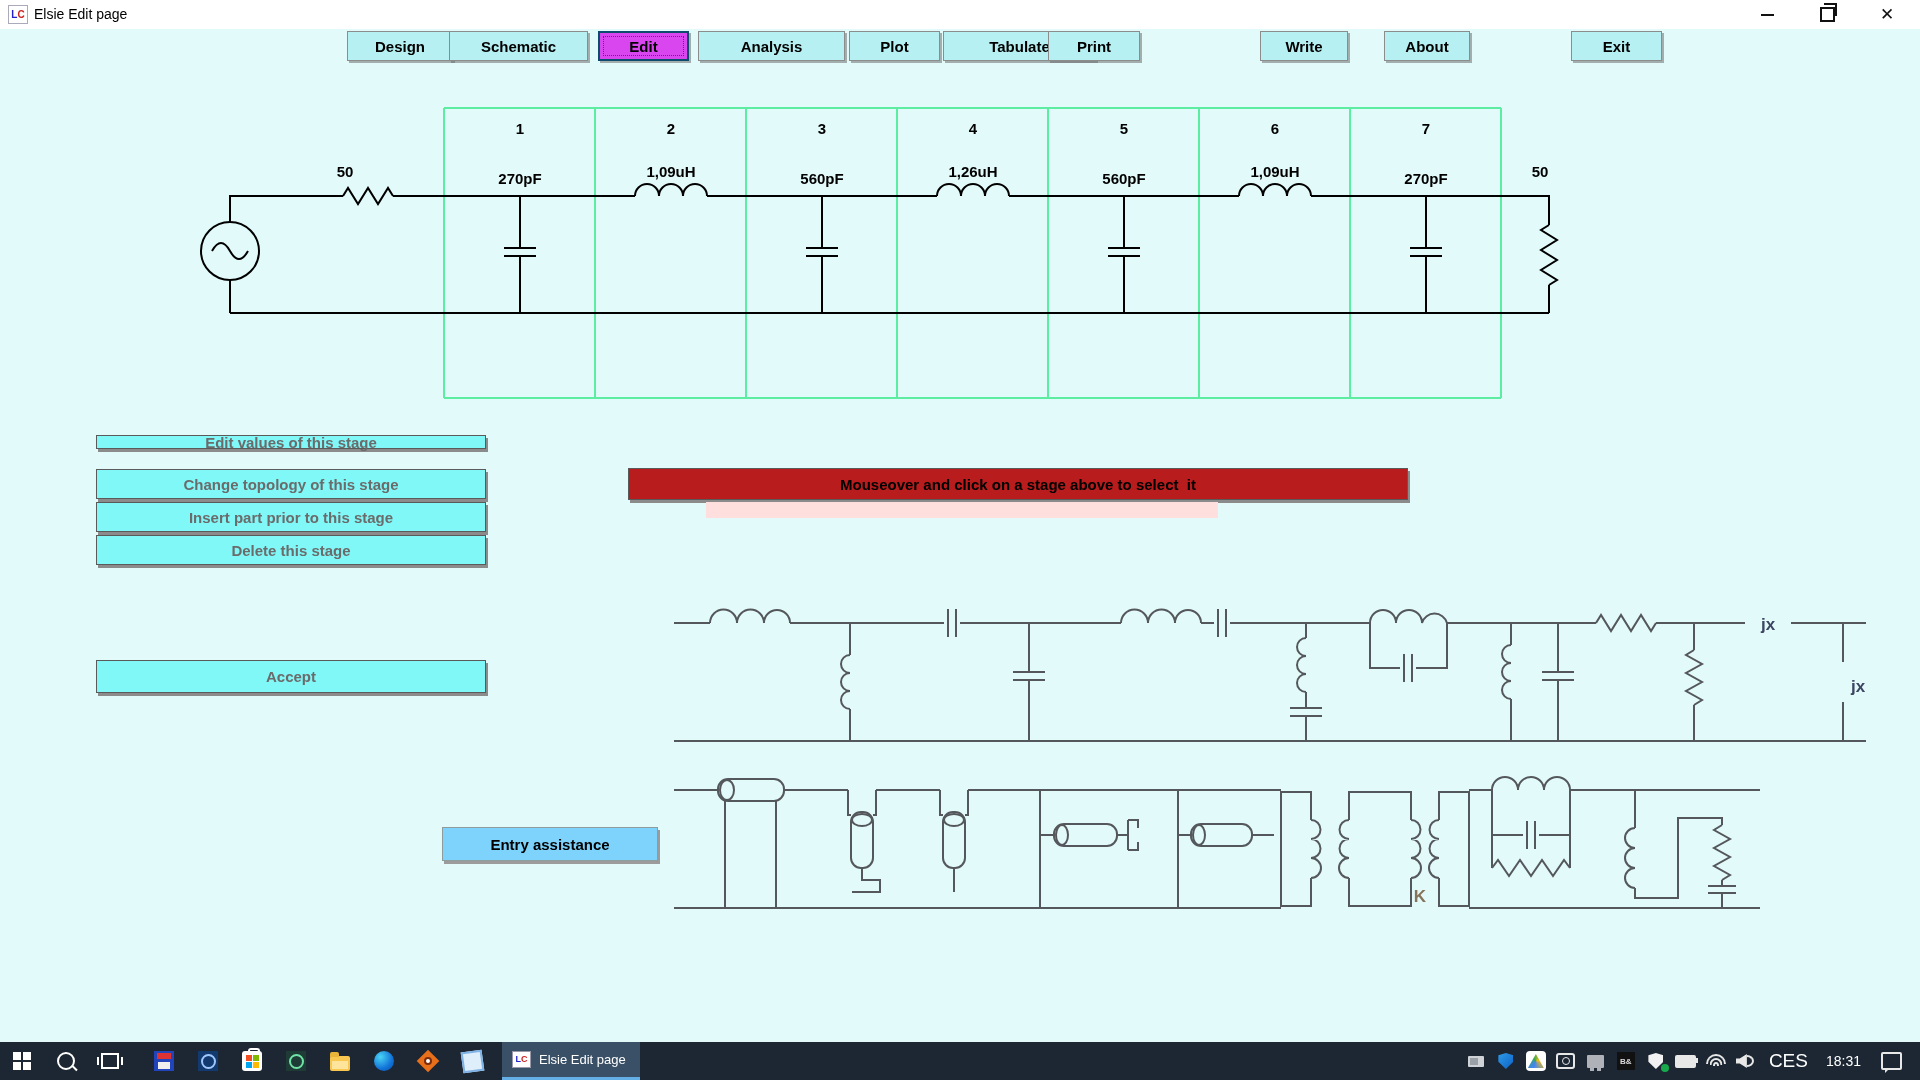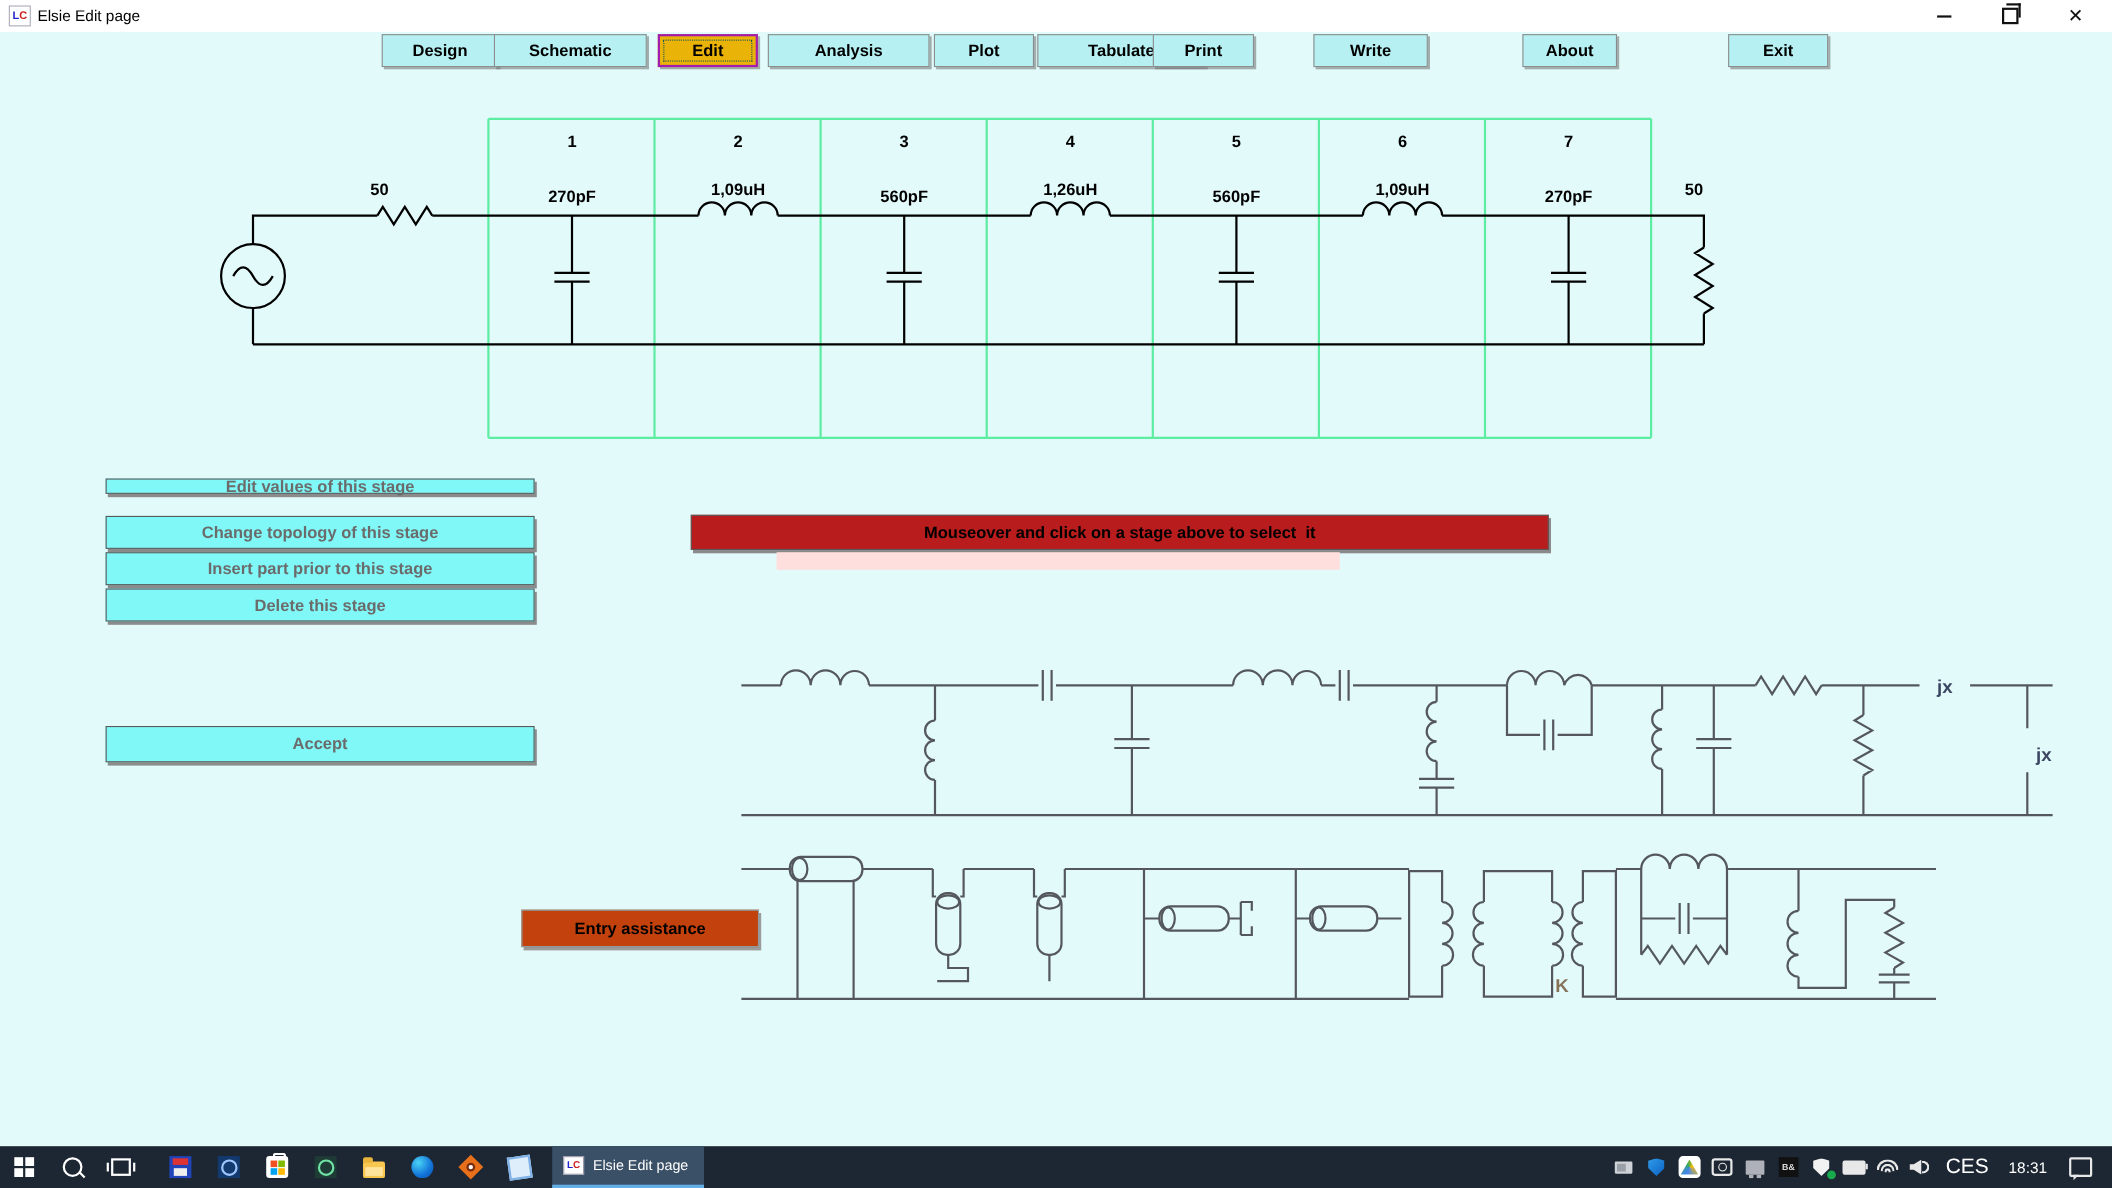--- a/index.html
+++ b/index.html
@@ -15,33 +15,33 @@
   .winctl{position:absolute;top:0;width:46px;height:29px;display:flex;align-items:center;justify-content:center;}
   .glyph-min{width:13px;height:0;border-top:2px solid #111;}
   .glyph-restore{position:relative;width:11px;height:11px;border:2px solid #111;background:#fff;}
   .glyph-restore:before{content:"";position:absolute;left:2px;top:-6px;width:11px;height:11px;border:2px solid #111;border-bottom:none;border-left:none;}
   .glyph-close{font-size:17px;color:#111;line-height:1;}
 
   
   .mbtn{position:absolute;top:31px;height:30px;background:#b6f0f2;border:1px solid #8c8c8c;
         box-shadow:2px 2px 0 rgba(110,110,110,.55);display:flex;align-items:center;justify-content:center;
         font-size:15px;font-weight:bold;color:#000;box-sizing:border-box;cursor:pointer;}
-  .mbtn.selected{background:#eab308;border:2px solid #a21caf;outline:1px dotted #155;outline-offset:-6px;}
+  .mbtn.selected{background:#d946ef;border:2px solid #0c4a6e;outline:1px dotted #155;outline-offset:-6px;}
 
   
   .abtn{position:absolute;background:#80f8f8;border:1px solid #5a5a5a;box-shadow:2px 3px 0 #8b8b8b;
         display:flex;align-items:center;justify-content:center;font-size:15px;font-weight:bold;color:#6b6b6b;
         box-sizing:border-box;cursor:pointer;}
   #message-bar{position:absolute;left:628px;top:468px;width:780px;height:32px;background:#b91c1c;border:1px solid #5a5a5a;
         box-shadow:2px 3px 0 #8b8b8b;display:flex;align-items:center;justify-content:center;font-size:15px;
         font-weight:bold;color:#000;white-space:pre;box-sizing:border-box;}
   #pink-strip{position:absolute;left:706px;top:502px;width:512px;height:16px;background:#ffdede;}
-  #entry-assist{position:absolute;left:442px;top:827px;width:216px;height:34px;background:#c2410c;border:1px solid #8d9d9d;
+  #entry-assist{position:absolute;left:442px;top:827px;width:216px;height:34px;background:#7dd3fc;border:1px solid #8d9d9d;
         box-shadow:2px 3px 0 #9b9b9b;display:flex;align-items:center;justify-content:center;font-size:15px;
-        font-weight:bold;color:#000;box-sizing:border-box;cursor:pointer;margin-left:32px;}
+        font-weight:bold;color:#000;box-sizing:border-box;cursor:pointer;}
 
   svg{position:absolute;}
 
   
   #taskbar{position:absolute;left:0;top:1042px;width:1920px;height:38px;background:#1c2733;display:flex;align-items:center;}
   .tb-cell{width:44px;height:38px;display:flex;align-items:center;justify-content:center;flex:0 0 auto;cursor:pointer;}
   .start-grid{display:grid;grid-template-columns:8px 8px;grid-template-rows:8px 8px;gap:2px;}
   .start-grid span{background:#fff;}
   .search-glass{position:relative;width:14px;height:14px;border:2px solid #fff;border-radius:50%;}
   .search-glass:after{content:"";position:absolute;left:12px;top:13px;width:7px;height:2px;background:#fff;transform:rotate(45deg);}
@@ -134,21 +134,21 @@
       </div>
   </div>
 
   <div class="mbtn" style="left:331px;width:106px;margin-left:16px;">Design</div>
   <div class="mbtn" style="left:449px;width:139px;">Schematic</div>
   <div class="mbtn selected" style="left:598px;width:91px;">Edit</div>
   <div class="mbtn" style="left:698px;width:147px;">Analysis</div>
   <div class="mbtn" style="left:849px;width:91px;">Plot</div>
   <div class="mbtn" style="left:943px;width:153px;">Tabulate</div>
   <div class="mbtn" style="left:1048px;width:92px;">Print</div>
-  <div class="mbtn" style="left:1194px;width:104px;">Write</div>
+  <div class="mbtn" style="left:1260px;width:88px;">Write</div>
   <div class="mbtn" style="left:1384px;width:86px;">About</div>
   <div class="mbtn" style="left:1571px;width:91px;">Exit</div>
 
   <svg style="left:140px;top:90px;" width="1480" height="330" viewBox="140 90 1480 330">
 
     <path stroke="#5ceca2" stroke-width="2" fill="none" d="M444,108 H1501 M444,398 H1501 M444,108 V398 M595,108 V398 M746,108 V398 M897,108 V398 M1048,108 V398 M1199,108 V398 M1350,108 V398 M1501,108 V398"></path>
 
     <path stroke="#000" stroke-width="2" fill="none" d="M230,222 V196 H343 M393,196 H635 M707,196 H937 M1009,196 H1239 M1311,196 H1549 V225 M1549,285 V313 M230,313 H1549 M230,280 V313"></path>
 
     <circle cx="230" cy="251" r="29" stroke="#000" stroke-width="2" fill="none"></circle>

